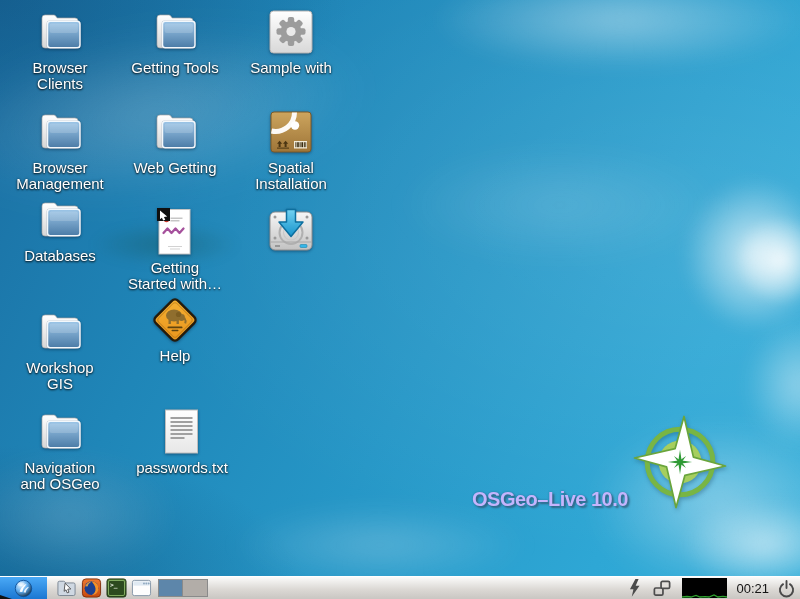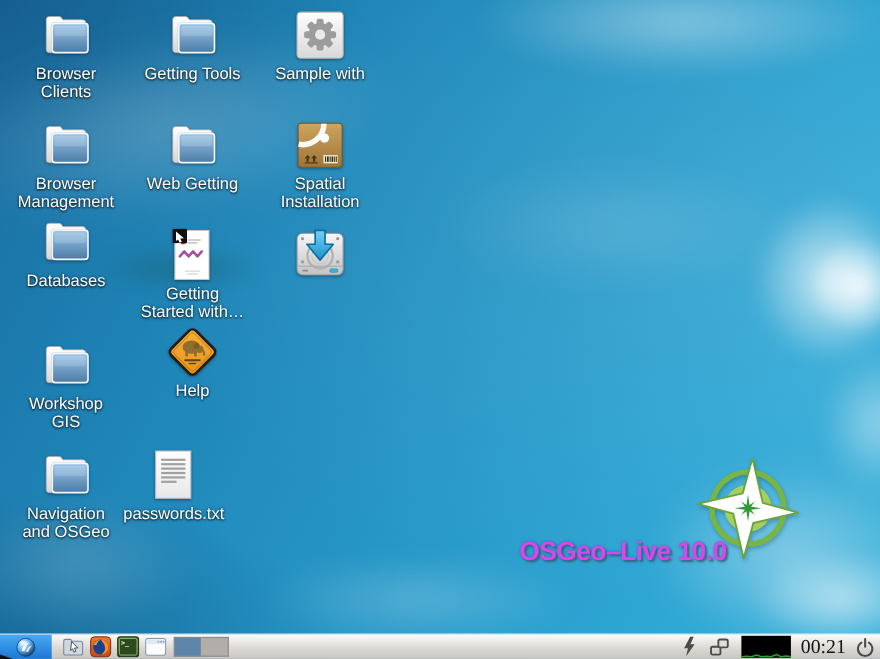--- a/index.html
+++ b/index.html
@@ -17,38 +17,38 @@
   .desktop-icon{position:absolute;width:96px;text-align:center;cursor:default;}
   .di-glyph{width:48px;height:48px;margin:0 auto;display:block;
     filter:drop-shadow(0 1px 1.5px rgba(0,20,50,.45));}
   .di-label{margin-top:4px;font-size:15px;line-height:16px;color:#ffffff;
     white-space:pre-line;
     text-shadow:0 1px 2px rgba(0,0,0,.85), 0 0 3px rgba(0,0,0,.45);}
   
   .osgeo-logo-star{position:absolute;left:630px;top:398px;width:100px;height:128px;
     filter:drop-shadow(1px 2px 2px rgba(20,60,90,.35));}
   .osgeo-logo-text{position:absolute;left:472px;top:488px;width:200px;
-    font-size:24px;font-weight:bold;letter-spacing:-.5px;color:#d946ef;
+    font-size:20px;font-weight:bold;letter-spacing:-.5px;color:#c4b5fd;
     text-shadow:2px 2px 2px rgba(50,90,120,.85),0 0 2px rgba(30,70,100,.5);}
   
   .taskbar{position:absolute;left:0;bottom:0;width:800px;height:22px;
     background:linear-gradient(#fbfbfa,#dcd9d5 55%,#c9c6c2);
     border-top:1px solid #ffffff;display:flex;align-items:center;}
   .start-button{width:47px;height:22px;flex:0 0 auto;display:flex;align-items:center;
     justify-content:center;background:linear-gradient(#4aa9f6,#1b77d2);cursor:pointer;}
   .tb-launcher{width:23px;height:22px;display:flex;align-items:center;justify-content:center;
     cursor:pointer;}
   .launchers{display:flex;margin-left:8px;gap:2px;}
   .pager{display:flex;margin-left:5px;gap:0;}
   .pager-cell{width:25px;height:18px;border:1px solid #8a8a8a;box-sizing:border-box;cursor:pointer;}
   .pager-cell.active{background:#5d86aa;}
   .pager-cell.inactive{background:#b2ada8;border-left:none;}
   .tray{margin-left:auto;display:flex;align-items:center;gap:9px;padding-right:5px;}
   .cpu-monitor{width:45px;height:20px;background:#000;position:relative;cursor:pointer;}
-  .clock{font-size:18px;color:#141414;cursor:pointer;font-family:Liberation Serif, serif;}
+  .clock{font-size:13px;color:#141414;cursor:pointer;}
   .corner-wedge{position:absolute;left:0;bottom:0;width:0;height:0;
     border-bottom:4px solid #111;border-right:12px solid transparent;}
 </style>
 </head>
 <body>
 
 <div class="screen">
 
   <svg width="0" height="0" style="position:absolute" aria-hidden="true">
     <defs>
@@ -296,21 +296,21 @@
     <div class="di-label">Help</div>
   </div>
 
   <div class="desktop-icon" style="left:12px;top:408px">
     <svg class="di-glyph">
         <use href="#sym-folder"></use>
       </svg>
     <div class="di-label">Navigation
 and OSGeo</div>
   </div>
-  <div class="desktop-icon" style="left:110px;top:408px">
+  <div class="desktop-icon" style="left:134px;top:408px">
     <svg class="di-glyph">
         <use href="#sym-text-file"></use>
       </svg>
     <div class="di-label">passwords.txt</div>
   </div>
 
   <div class="taskbar">
     <div class="start-button">
       <svg width="19" height="19" viewBox="0 0 22 22">
         <circle cx="11" cy="11" r="9.5" fill="url(#gSphere)" stroke="#0e4f96"></circle>

